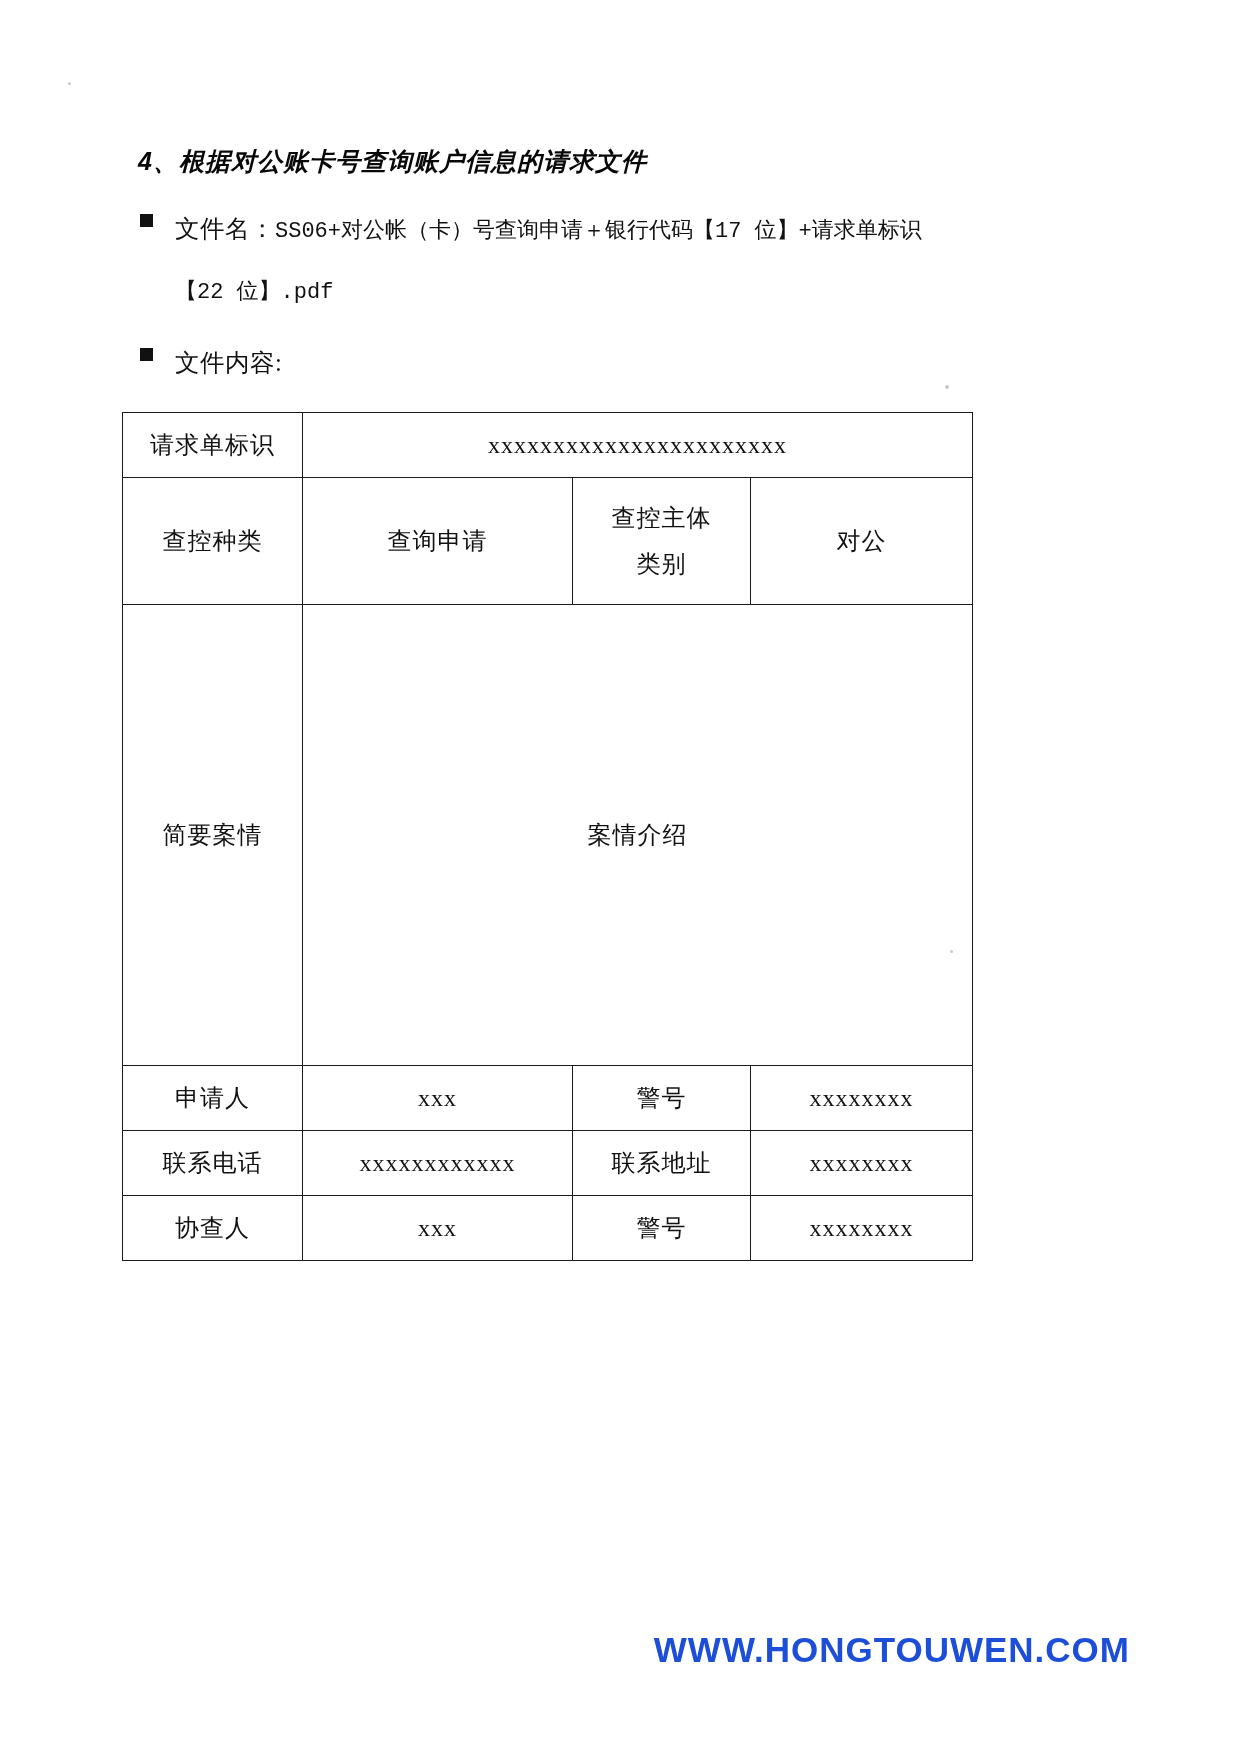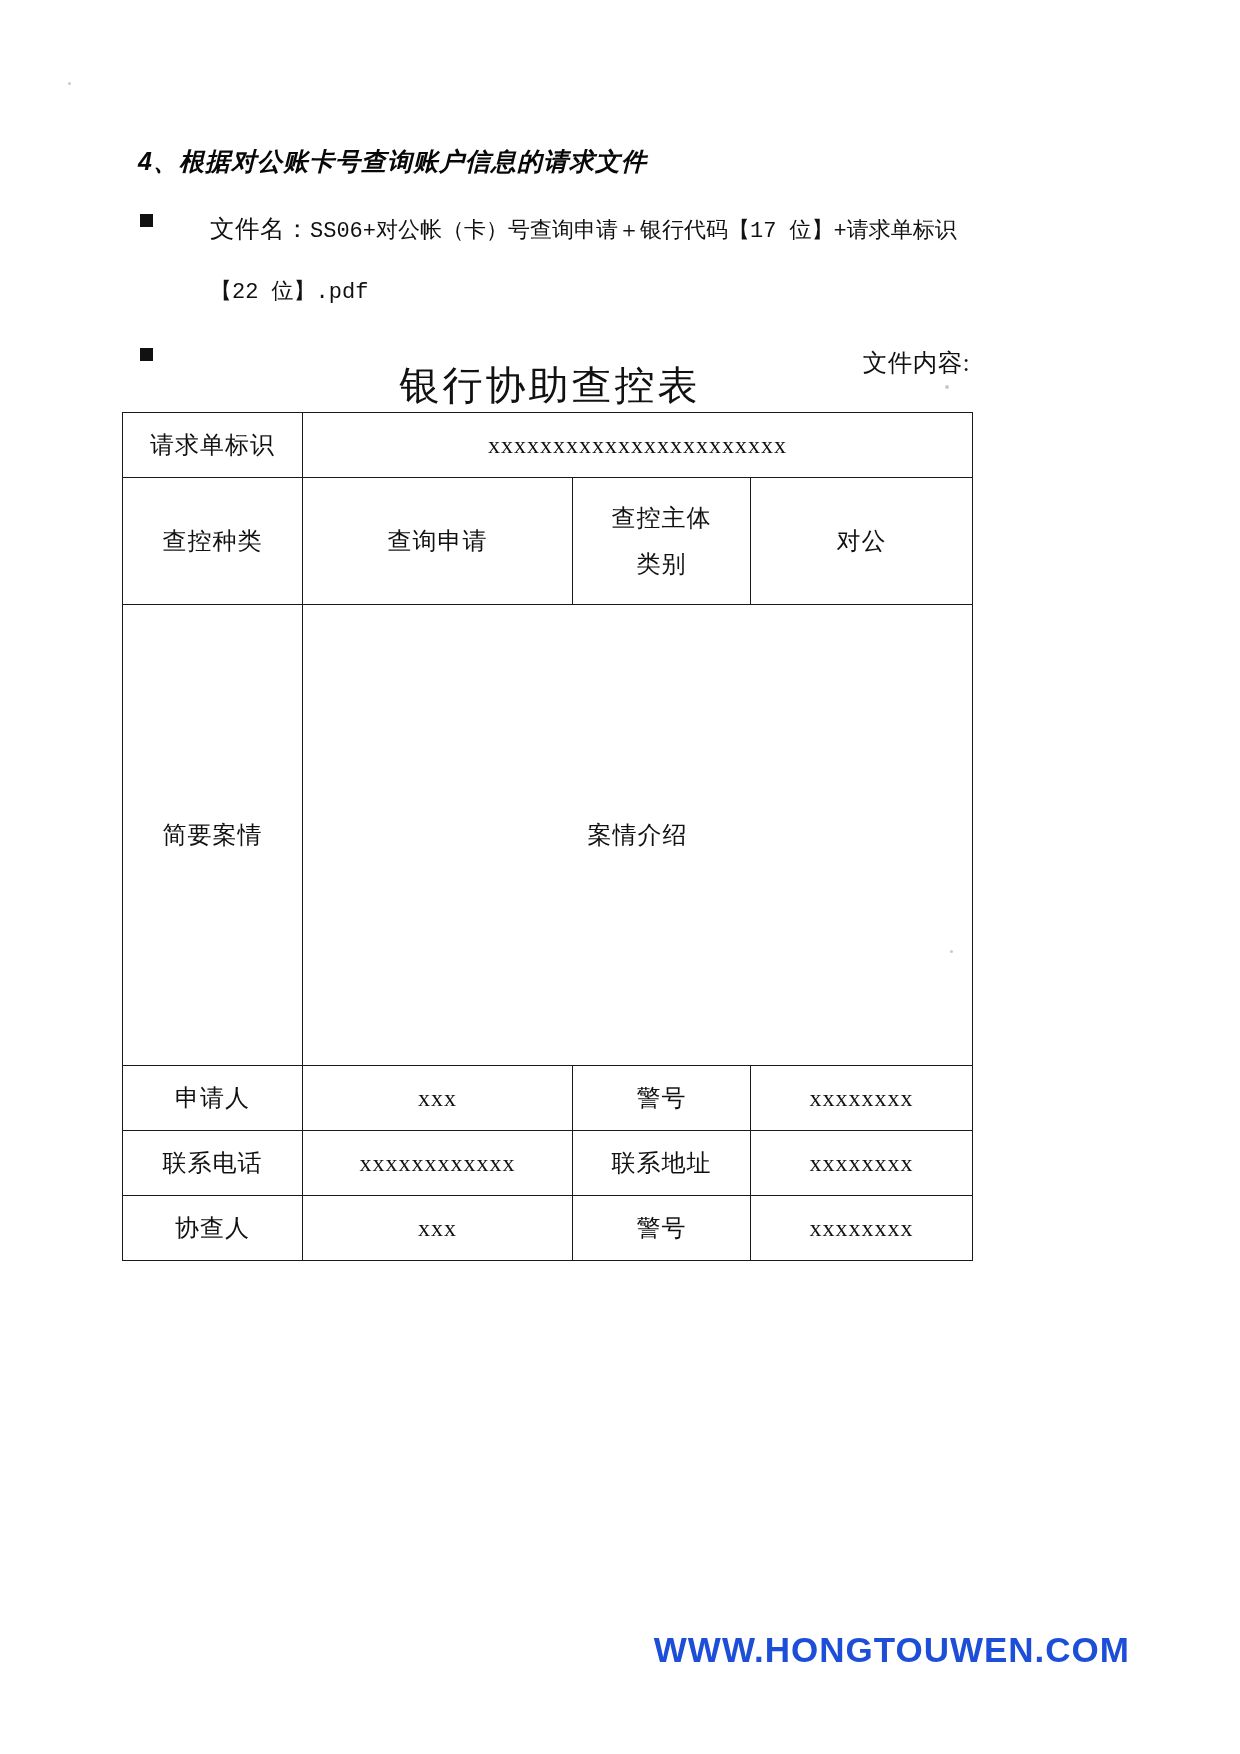--- a/index.html
+++ b/index.html
@@ -48,21 +48,20 @@
   .bullets {
     position: absolute;
     left: 140px;
     top: 200px;
     width: 830px;
   }
   .bullet-row {
     display: flex;
     align-items: flex-start;
     margin-bottom: 12px;
-    justify-content: space-between;
   }
   .bullet-mark {
     width: 13px;
     height: 13px;
     background: #111;
     flex: 0 0 auto;
     margin-top: 14px;
     margin-right: 22px;
   }
   .bullet-text {
@@ -163,21 +162,20 @@
       <span class="bullet-text"><span>文件名：</span><span class="mono">SS06+对公帐（卡）号查询申请＋银行代码【17 位】+请求单标识【22 位】.pdf</span></span>
     </div>
 
     <div class="bullet-row">
       <span class="bullet-mark"></span>
       <span class="bullet-text">文件内容:</span>
     </div>
 
   </div>
 
-  <div class="table-title">银行协助查控表</div>
 
   <div class="tbl-wrap">
     <table class="form">
       <colgroup>
         <col style="width:180px">
         <col style="width:270px">
         <col style="width:178px">
         <col style="width:222px">
       </colgroup>
       <tbody>

